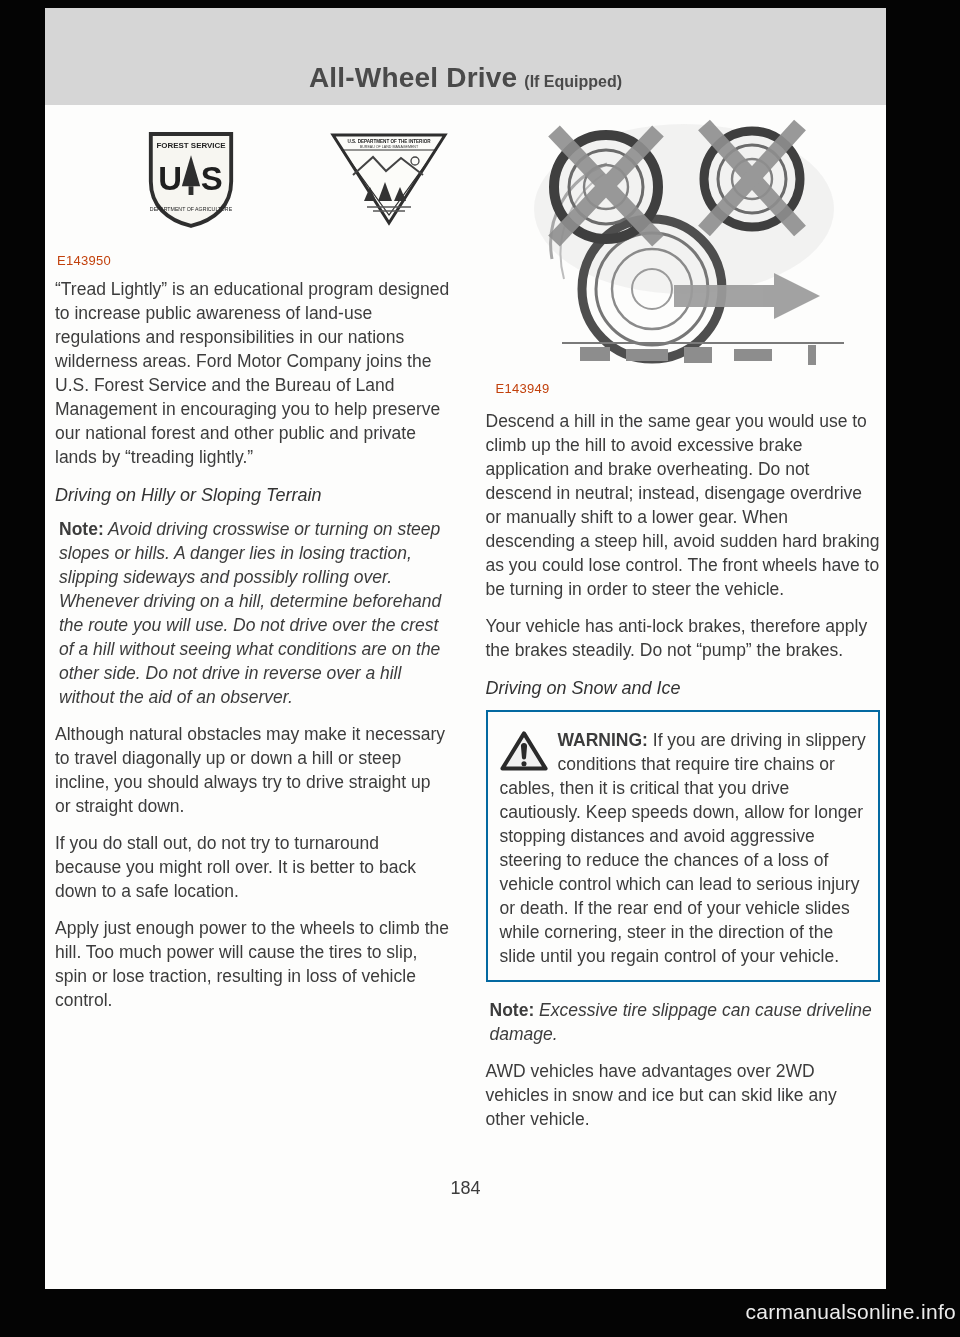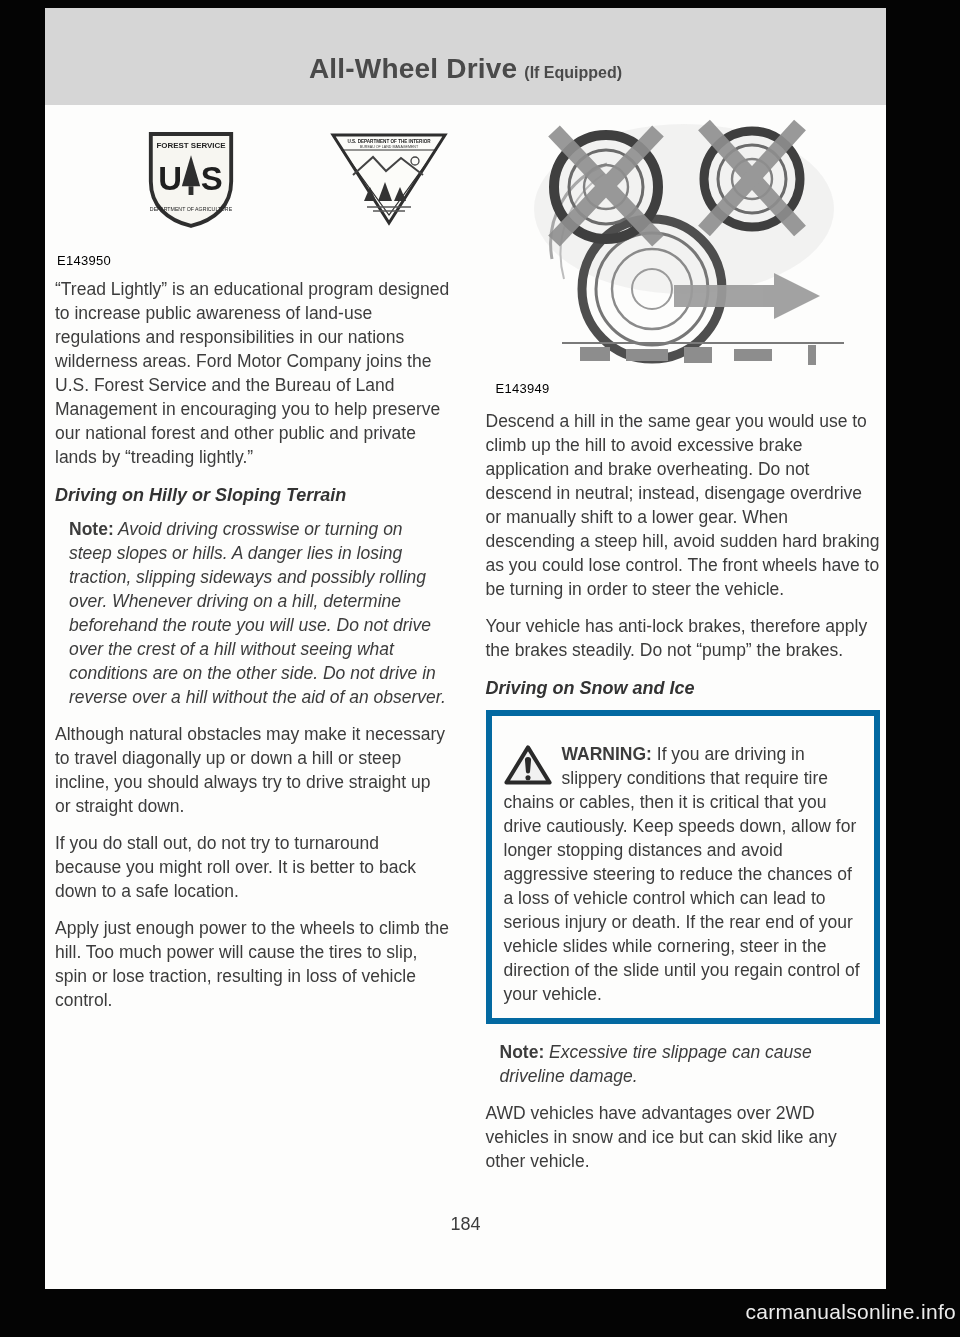--- a/index.html
+++ b/index.html
@@ -9,57 +9,57 @@
     background:#040404;
     font-family:"Liberation Sans", sans-serif;
   }
   .paper {
     position:absolute; left:45px; top:8px; width:841px; height:1281px;
     background:#fdfdfc;
   }
   .header-band {
     height:97px; background:#d6d6d6;
     display:flex; align-items:flex-end; justify-content:center;
-    padding-bottom:20px;
+    padding-bottom:11px;
   }
   .title-line { color:#4a4a4a; white-space:nowrap; }
   .title-main { font-size:28px; font-weight:bold; letter-spacing:0.2px; }
   .title-sub  { font-size:16px; font-weight:bold; margin-left:7px; }
 
   .columns { display:flex; gap:36px; padding:0 6px 0 10px; }
   .col { width:396px; color:#3c3c3c; font-size:17.5px; line-height:24px; }
 
   p.para { margin:0 0 13px 0; }
   .section-heading {
-    font-size:18px; font-weight:bold; font-style:italic;
+    font-size:18px; font-weight:normal; font-style:italic;
     margin:14px 0 10px 0; color:#333;
   }
-  .note-para { margin:0 0 13px 14px; }
+  .note-para { margin:0 0 13px 4px; }
   .note-label { font-weight:bold; }
   .note-text { font-style:italic; }
 
-  .fig-label { font-size:13px; color:#000000; letter-spacing:0.3px; }
+  .fig-label { font-size:13px; color:#c2410c; letter-spacing:0.3px; }
 
   .figure-left { position:relative; height:150px; margin-top:22px; }
   .fl-logos { display:flex; margin-left:90px; align-items:flex-start;justify-content:space-between; }
   .fl-label { position:absolute; left:2px; bottom:4px; }
 
   .figure-right { position:relative; height:300px; margin-top:4px; }
   .fr-art { margin-left:38px; }
   .fr-label { position:absolute; left:10px; bottom:8px; }
 
   .warning-box {
-    border:6px solid #0369a1; padding:26px 12px 12px 12px;
+    border:2px solid #0369a1; padding:16px 12px 12px 12px;
     margin:4px 0 16px 0; overflow:hidden;
   }
   .warn-icon { float:left; width:48px; height:42px; margin:2px 10px 2px 0; }
   .warn-label { font-weight:bold; }
 
   .page-number {
-    position:absolute; left:0; width:100%; top:1206px;
+    position:absolute; left:0; width:100%; top:1170px;
     text-align:center; font-size:18px; color:#3c3c3c;
   }
   .watermark {
     position:absolute; right:4px; bottom:13px;
     color:#ececec; font-size:21px; letter-spacing:0.3px;
   }
 </style>
 </head>
 <body>
 

